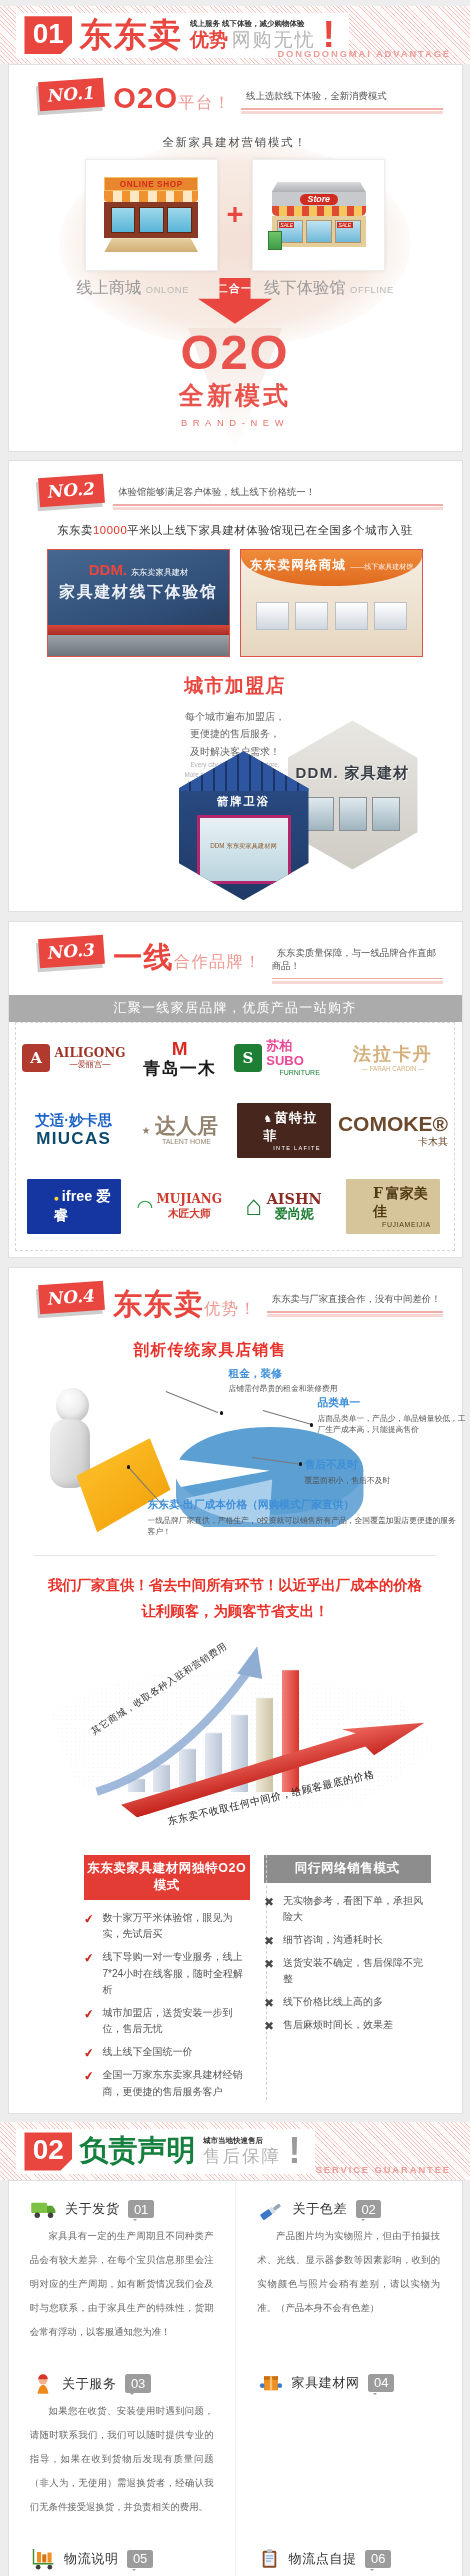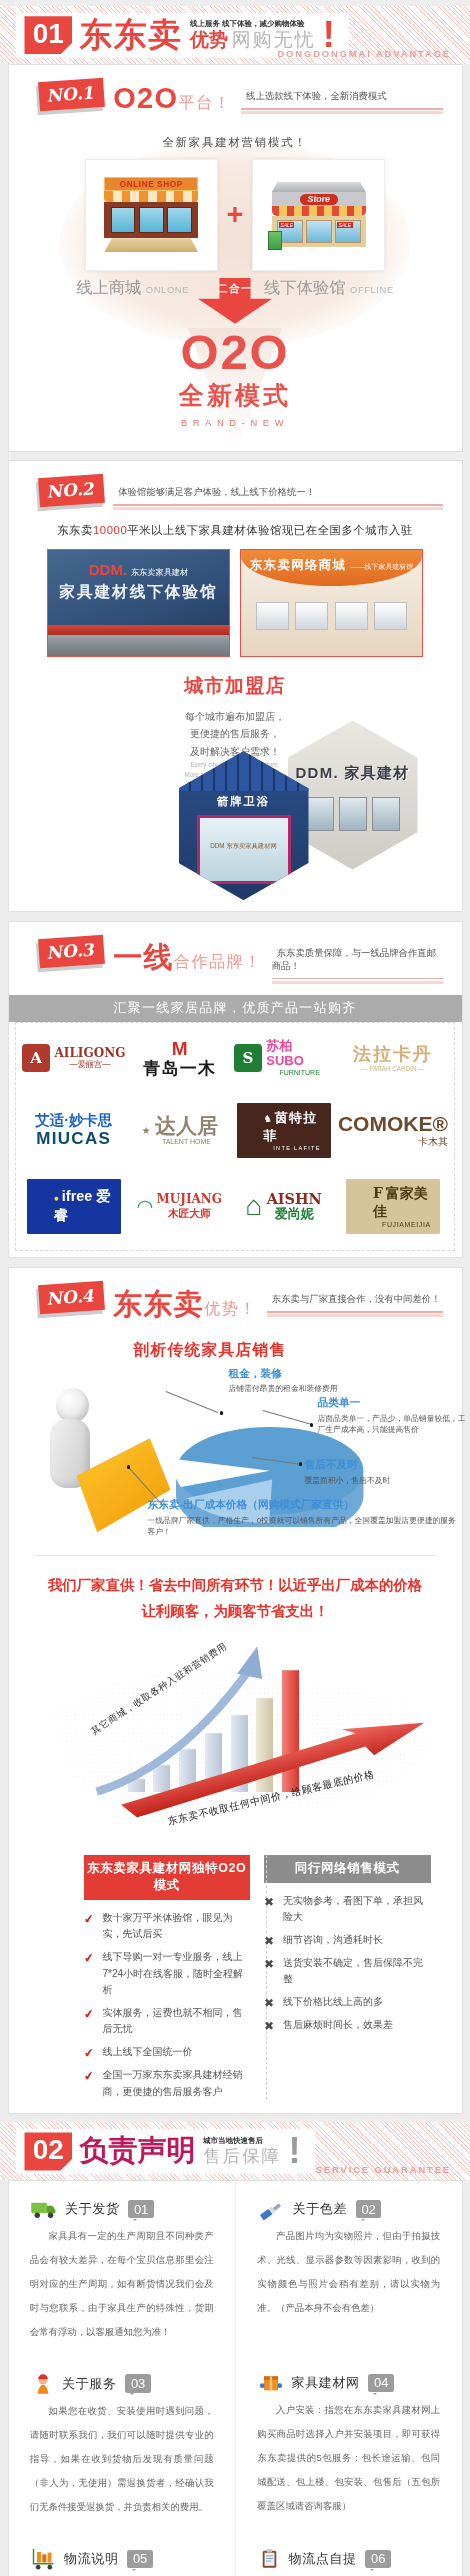--- a/index.html
+++ b/index.html
@@ -7,21 +7,21 @@
   .page { width:470px; margin:0 auto; background:#ededed; overflow:hidden; padding-bottom:12.5px; }
 
   
   .band { position:relative; height:58px; margin-top:6.3px; background:
       repeating-linear-gradient(45deg,#f3c3bf 0 0.6px,#fdfaf9 0.6px 3.1px); }
   .band-white { position:absolute; left:15.7px; top:6.3px; bottom:6.3px; background:#fff;
       display:flex; align-items:center; padding:0 14px 0 8.8px; gap:7.5px; }
   .bnum { background:#e8463f; color:#fff; font-weight:bold; font-size:28px; line-height:1;
       padding:3.8px 8.2px 6.3px; clip-path:polygon(0 0,100% 0,100% 70%,76% 100%,0 100%); }
   .bbrand { color:#e8463f; font-size:33px; font-weight:bold; letter-spacing:1.3px; }
-  .bbrand2 { color:#be185d; font-size:29px; font-weight:bold; }
+  .bbrand2 { color:#15803d; font-size:29px; font-weight:bold; }
   .bcol { display:flex; flex-direction:column; line-height:1.2; }
   .bsmall { color:#333; font-size:7.5px; font-weight:bold; margin-bottom:1.3px; }
   .brow { display:flex; align-items:baseline; gap:3.8px; }
   .bbold2 { color:#e8463f; font-size:19px; font-weight:bold; }
   .bgray { color:#b5b5b5; font-size:19px; letter-spacing:1.9px; }
   .bbang { color:#e8463f; font-size:36px; font-weight:bold; line-height:.8; }
   .bbang.gray { color:#9b9b9b; }
   .ben { position:absolute; right:19px; bottom:5px; color:#ef9d98; font-size:9.4px;
       letter-spacing:1.9px; font-weight:bold; }
 
@@ -526,21 +526,21 @@
       <div class="red-arrow-label">东东卖不收取任何中间价，给顾客最底的价格</div>
     </div>
 
     <div class="compare">
       <div class="cmp-divider"></div>
       <div>
         <div class="cmp-h red">东东卖家具建材网独特O2O模式</div>
         <ul class="cmp-ul">
           <li><span class="mk good">✔</span><span>数十家万平米体验馆，眼见为实，先试后买</span></li>
           <li><span class="mk good">✔</span><span>线下导购一对一专业服务，线上7*24小时在线客服，随时全程解析</span></li>
-          <li><span class="mk good">✔</span><span>实体服务，运费也就不相同，售后无忧</span></li>
+          <li><span class="mk good">✔</span><span>城市加盟店，送货安装一步到位，售后无忧</span></li>
           <li><span class="mk good">✔</span><span>线上线下全国统一价</span></li>
           <li><span class="mk good">✔</span><span>全国一万家东东卖家具建材经销商，更便捷的售后服务客户</span></li>
         </ul>
       </div>
       <div>
         <div class="cmp-h gray">同行网络销售模式</div>
         <ul class="cmp-ul">
           <li><span class="mk bad">✖</span><span>无实物参考，看图下单，承担风险大</span></li>
           <li><span class="mk bad">✖</span><span>细节咨询，沟通耗时长</span></li>
           <li><span class="mk bad">✖</span><span>送货安装不确定，售后保障不完整</span></li>
@@ -611,21 +611,20 @@
           <svg width="28" height="22.6" viewBox="0 0 48 36">
             <rect x="12" y="6" width="24" height="24" fill="#ef8f1f"></rect>
             <rect x="12" y="6" width="24" height="6" fill="#c96f12"></rect>
             <rect x="22" y="6" width="4" height="24" fill="#f7c27a"></rect>
             <circle cx="9" cy="22" r="4" fill="#3c78c8"></circle>
               <circle cx="39" cy="22" r="4" fill="#3c78c8"></circle>
           </svg>
           <span class="svc-title">家具建材网</span>
           <span class="num-badge">04</span>
         </div>
-        <p class="svc-body">入户安装：指您在东东卖家具建材网上购买商品时选择入户并安装项目，即可获得东东卖提供的5包服务：包长途运输、包同城配送、包上楼、包安装、包售后（五包所覆盖区域请咨询客服）</p>
       </div>
 
       <div class="svc-card">
         <div class="svc-head">
           <svg width="28" height="24" viewBox="0 0 48 40">
             <path d="M6 3v25h34" stroke="#3f8f2f" stroke-width="2.5" fill="none"></path>
             <rect x="12" y="8" width="7" height="18" fill="#ef8f1f"></rect>
             <rect x="21" y="12" width="7" height="14" fill="#d87413"></rect>
             <rect x="30" y="9" width="7" height="17" fill="#ef8f1f"></rect>
             <circle cx="14" cy="34" r="4" fill="#3f3f3f"></circle>

